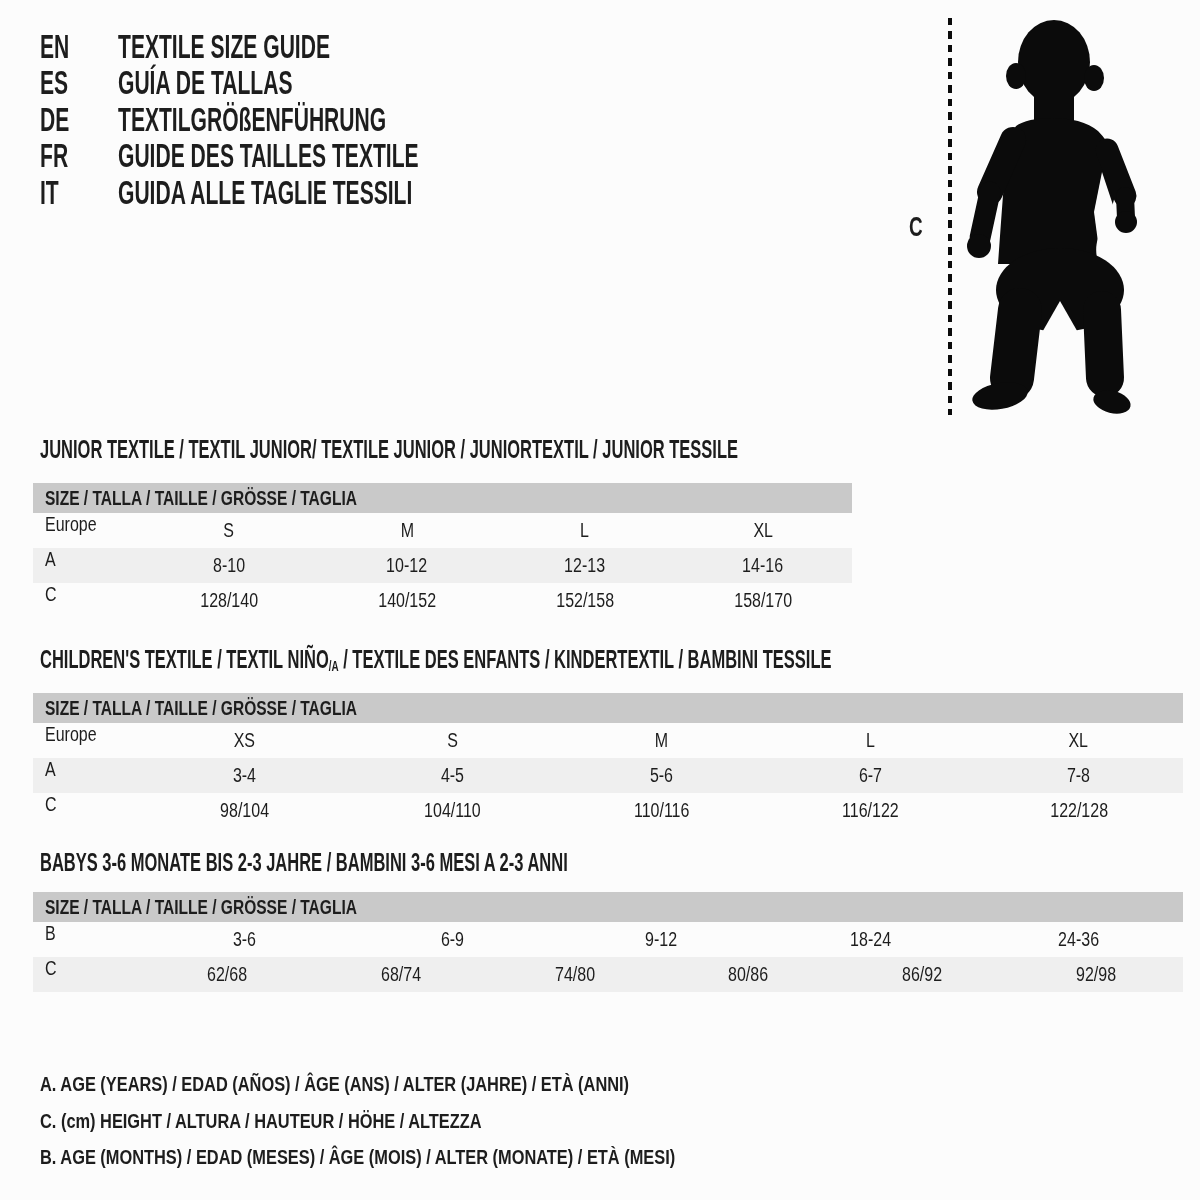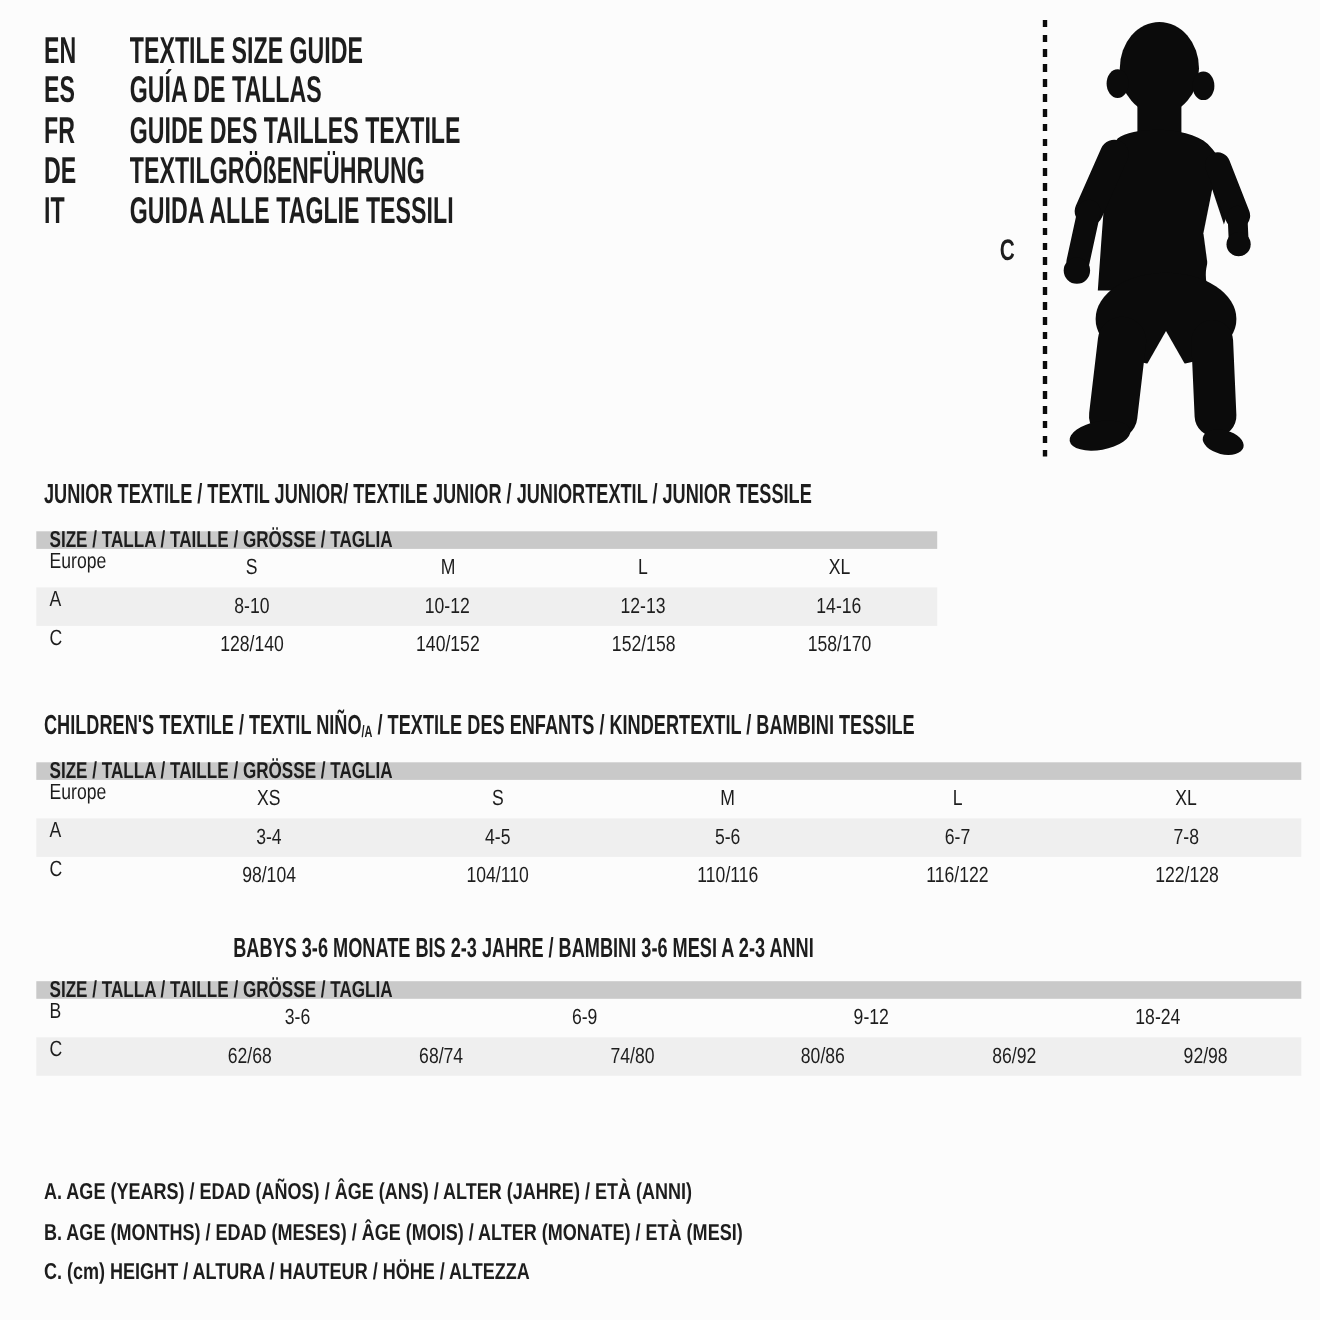--- a/index.html
+++ b/index.html
@@ -28,27 +28,27 @@
     position:absolute; left:948px; top:18px; width:3.5px; height:397px;
     background:repeating-linear-gradient(to bottom, var(--sil,#0b0b0b) 0 7px, transparent 7px 13.5px);
   }
   .silhouette { position:absolute; left:956px; top:12px; }
 
   
   .size-section { position:absolute; left:33px; }
   .sec-junior   { top:435px; width:819px; }
   .sec-children { top:645px; width:1150px; }
   .sec-babies   { top:848px; width:1150px; }
-  .section-title { margin-left:7px;text-align:center; }
+  .section-title { margin-left:7px; }
   .title-line { height:36px; }
   .t-title { font-size:25px; font-weight:700; --sx:.66; }
   .t-title .sub { font-size:.6em; position:relative; top:.18em; }
   .size-table { margin-top:12px; }
   .sec-babies .size-table { margin-top:8px; }
-  .size-header-bar { height:16px; background:var(--barbg,#c9c9c9); display:flex; align-items:center; padding-left:12px; }
+  .size-header-bar { height:30px; background:var(--barbg,#c9c9c9); display:flex; align-items:center; padding-left:12px; }
   .size-header-text { font-size:21px; font-weight:700; --sx:.74; }
   .trow { height:35px; display:flex; align-items:stretch; }
   .trow.shaded { background:var(--shaded,#efefef); }
   .rlabel { width:107px; padding-left:12px; display:flex; align-items:flex-start; }
   .rlabel .ct, .cell .ct { font-size:20px; font-weight:400; --sx:.8; }
   .cell { flex:1 1 0; display:flex; align-items:center; justify-content:center; }
 
   
   .footer { position:absolute; top:1066px; left:40px; }
   .f-line { height:36.6px; display:flex; align-items:center; }
@@ -62,27 +62,27 @@
     <span class="lang-code-wrap"><span class="lang-code ct o-l">EN</span></span>
     <span class="lang-title ct o-l">TEXTILE SIZE GUIDE</span>
   </div>
 
   <div class="lang-row">
     <span class="lang-code-wrap"><span class="lang-code ct o-l">ES</span></span>
     <span class="lang-title ct o-l">GUÍA DE TALLAS</span>
   </div>
 
   <div class="lang-row">
+    <span class="lang-code-wrap"><span class="lang-code ct o-l">DE</span></span>
+    <span class="lang-title ct o-l">TEXTILGRÖßENFÜHRUNG</span>
+  </div>
+
+  <div class="lang-row">
     <span class="lang-code-wrap"><span class="lang-code ct o-l">FR</span></span>
     <span class="lang-title ct o-l">GUIDE DES TAILLES TEXTILE</span>
-  </div>
-
-  <div class="lang-row">
-    <span class="lang-code-wrap"><span class="lang-code ct o-l">DE</span></span>
-    <span class="lang-title ct o-l">TEXTILGRÖßENFÜHRUNG</span>
   </div>
 
   <div class="lang-row">
     <span class="lang-code-wrap"><span class="lang-code ct o-l">IT</span></span>
     <span class="lang-title ct o-l">GUIDA ALLE TAGLIE TESSILI</span>
   </div>
 </div>
 
 <span class="figure-label ct">C</span>
 <div class="dashed-line"></div>
@@ -279,20 +279,23 @@
             </span>
             <span class="cell">
               <span class="ct">6-9</span>
             </span>
             <span class="cell">
               <span class="ct">9-12</span>
             </span>
             <span class="cell">
               <span class="ct">18-24</span>
             </span>
+            <span class="cell">
+              <span class="ct">24-36</span>
+            </span>
           </div>
 
   <div class="trow shaded">
     <span class="rlabel">
               <span class="ct o-l">C</span>
             </span>
   <span class="cell">
               <span class="ct">62/68</span>
             </span>
             <span class="cell">
@@ -315,19 +318,19 @@
     </div>
   </section>
 </div>
 
 <div class="footer" id="footer-block">
   <div class="f-line">
     <span class="f-text ct o-l">A. AGE (YEARS) / EDAD (AÑOS) / ÂGE (ANS) / ALTER (JAHRE) / ETÀ (ANNI)</span>
   </div>
 
   <div class="f-line">
+    <span class="f-text ct o-l">C. (cm) HEIGHT / ALTURA / HAUTEUR / HÖHE / ALTEZZA</span>
+  </div>
+
+  <div class="f-line">
     <span class="f-text ct o-l">B. AGE (MONTHS) / EDAD (MESES) / ÂGE (MOIS) / ALTER (MONATE) / ETÀ (MESI)</span>
   </div>
-
-  <div class="f-line">
-    <span class="f-text ct o-l">C. (cm) HEIGHT / ALTURA / HAUTEUR / HÖHE / ALTEZZA</span>
-  </div>
 </div>
 
 </body></html>

